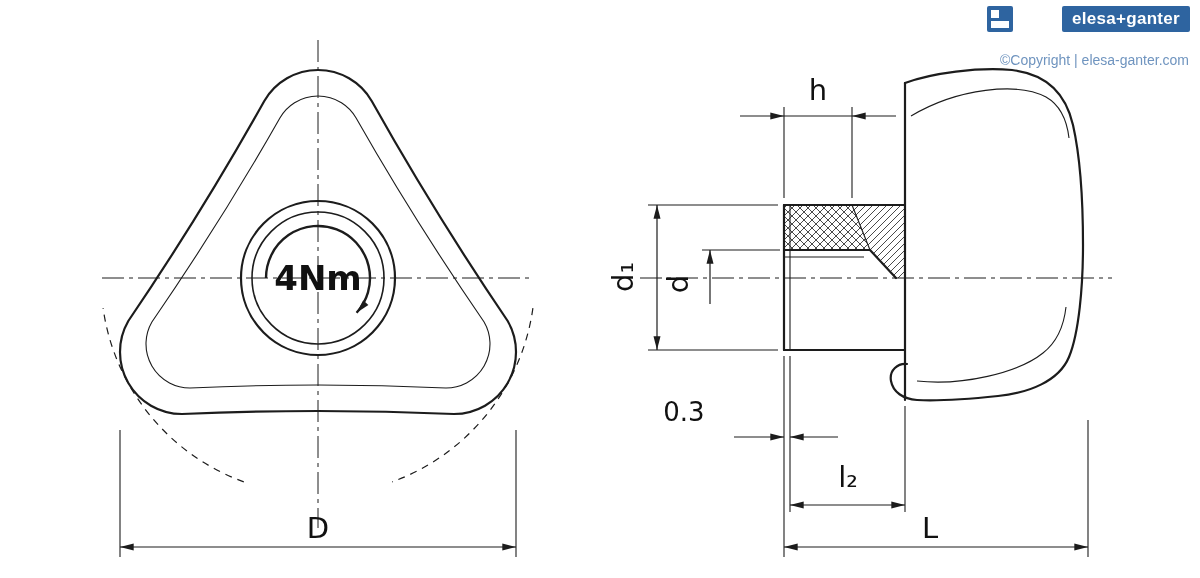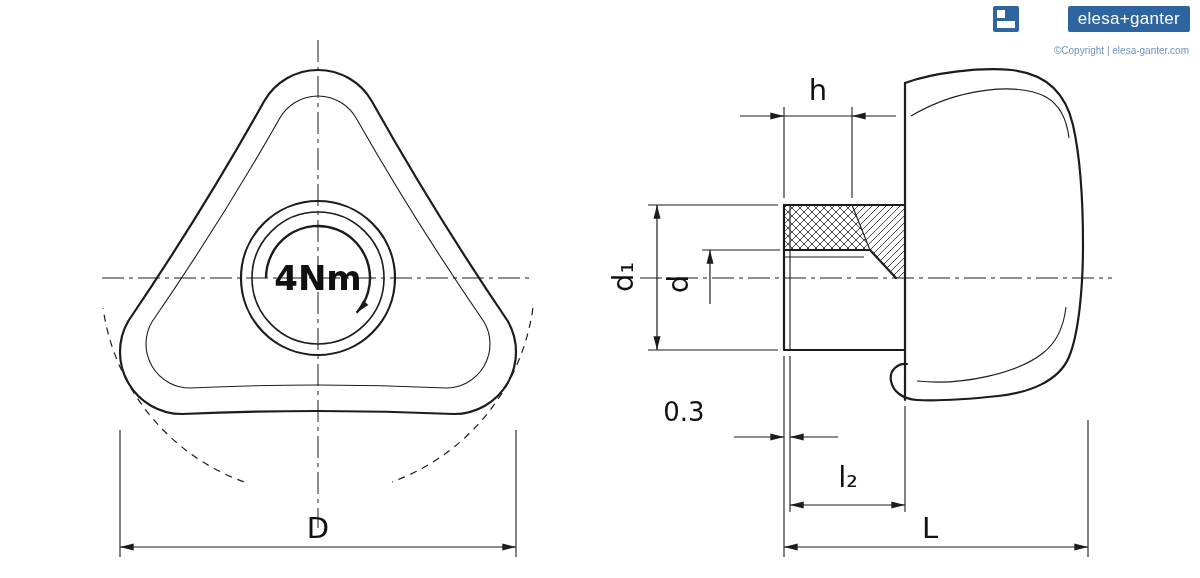--- a/index.html
+++ b/index.html
@@ -17,23 +17,23 @@
   .lbl    {font-family:"DejaVu Sans","Liberation Sans",sans-serif;fill:#111;font-size:29px;}
   .lbl-sm {font-family:"DejaVu Sans","Liberation Sans",sans-serif;fill:#111;font-size:26px;}
   .torque {font-family:"DejaVu Sans","Liberation Sans",sans-serif;fill:#111;font-size:34px;font-weight:bold;}
 
   
   .brand{position:absolute;top:6px;right:10px;text-align:right;}
   .brand-row{display:flex;gap:3px;justify-content:flex-end;align-items:stretch;}
   .brand-icon{width:26px;height:26px;background:#2e64a0;border-radius:2px;position:relative;flex:0 0 auto;}
   .brand-icon::before{content:"";position:absolute;left:4px;top:4px;width:8px;height:8px;background:#fff;}
   .brand-icon::after{content:"";position:absolute;left:4px;bottom:4px;width:18px;height:7px;background:#fff;}
-  .brand-box{background:#2e64a0;color:#fff;font-weight:normal;font-size:17px;letter-spacing:.3px;
+  .brand-box{background:#2e64a0;color:#fff;font-weight:bold;font-size:17px;letter-spacing:.3px;
              padding:2px 10px 3px;border-radius:2px;display:flex;align-items:center;margin-left:46px;}
-  .brand-copy{color:#6f94bf;font-size:10px;margin-top:13px;padding-right:1px;}
+  .brand-copy{color:#6f94bf;font-size:14px;margin-top:20px;padding-right:1px;}
 </style>
 </head>
 <body>
 
 <div class="stage">
 
   <svg width="1200" height="578" viewBox="0 0 1200 578">
     <defs>
       <marker id="arw" markerUnits="userSpaceOnUse" markerWidth="15" markerHeight="9" viewBox="0 0 15 9" refX="14.5" refY="4.5" orient="auto-start-reverse">
         <path d="M0.8,1 L14.5,4.5 L0.8,8 Z" fill="#1c1c1c"></path>

